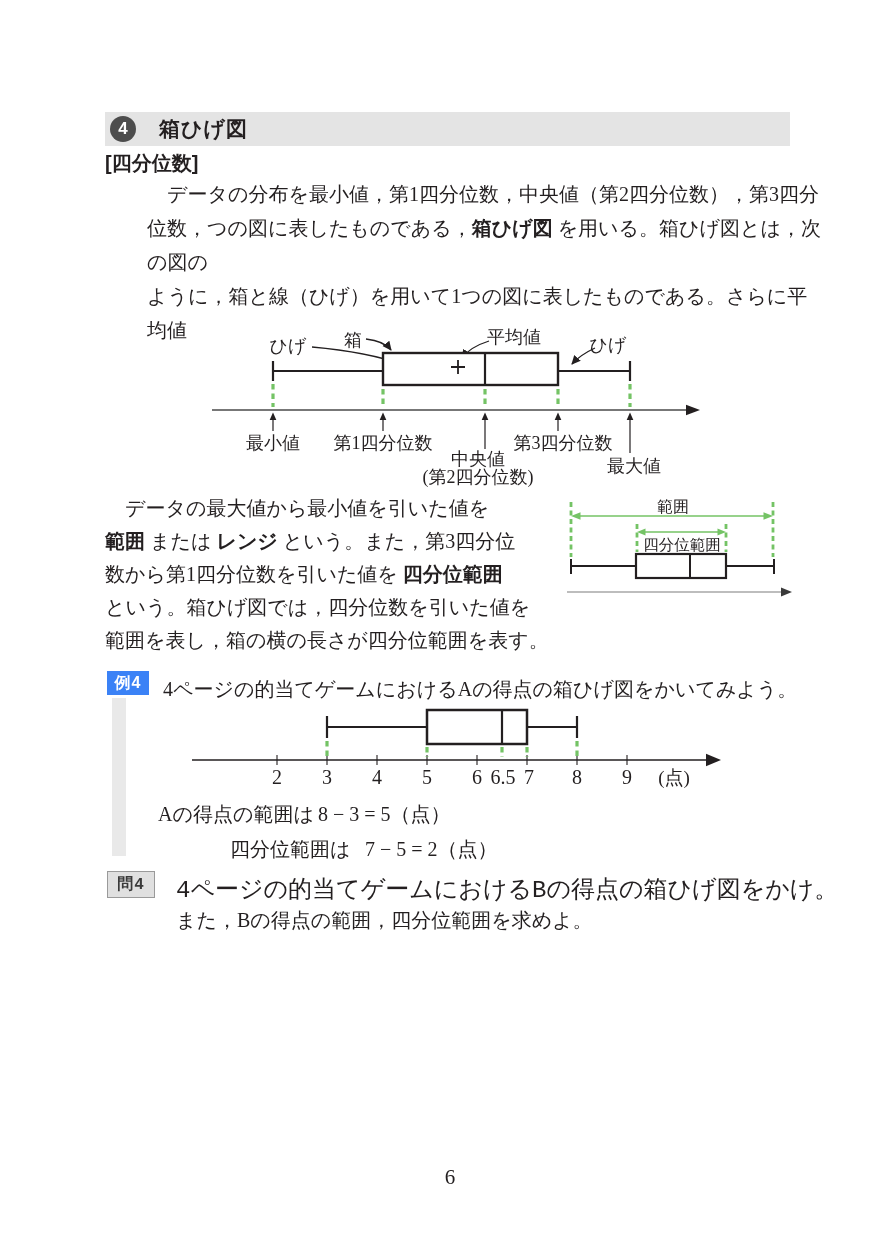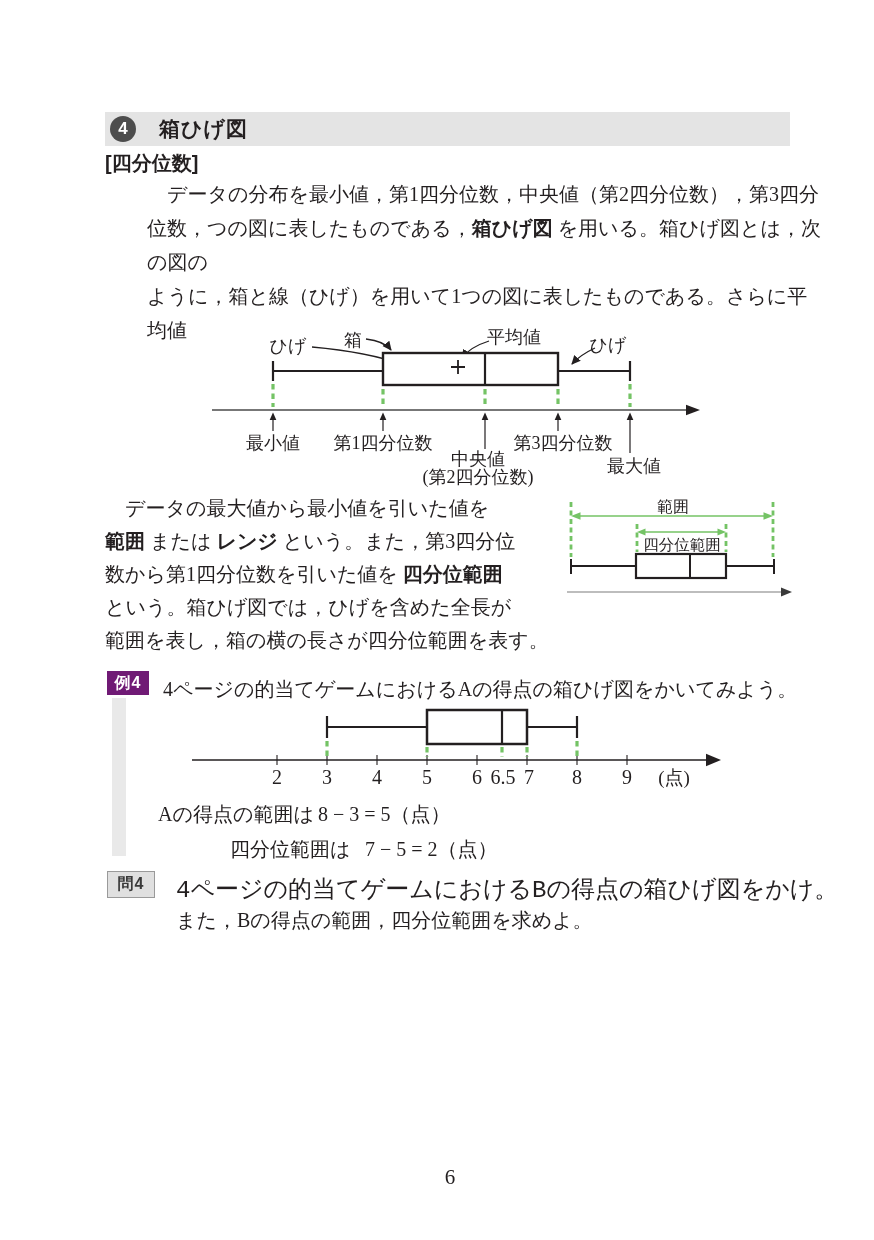--- a/index.html
+++ b/index.html
@@ -10,30 +10,30 @@
   .header-bar{left:105px;top:112px;width:685px;height:34px;background:#e4e4e4;
               display:flex;align-items:center;}
   .header-circle{width:26px;height:26px;border-radius:50%;background:#4d4d4d;color:#fff;
                  margin-left:5px;display:flex;align-items:center;justify-content:center;
                  font-size:17px;font-family:"Liberation Sans","DejaVu Sans",sans-serif;font-weight:bold;}
   .header-title{margin-left:23px;font-size:21px;letter-spacing:1px;}
   .subtitle{left:105px;top:150px;font-size:20px;}
   .intro{left:105px;top:177px;width:676px;font-size:20px;line-height:34px;margin-left:42px;}
   .rangetxt{left:105px;top:492px;width:460px;font-size:20px;line-height:33px;}
   .bold-term{font-family:"Liberation Sans","DejaVu Sans",sans-serif;font-weight:bold;}
-  .ex-badge{left:107px;top:671px;width:42px;height:24px;background:#701a75;color:#ffffff;
+  .ex-badge{left:107px;top:671px;width:42px;height:24px;background:#3b82f6;color:#ffffff;
             font-size:16px;display:flex;align-items:center;justify-content:center;letter-spacing:1px;}
   .ex-strip{left:112px;top:698px;width:14px;height:158px;background:#e9e9e9;}
   .ex-text{left:163px;top:676px;font-size:20px;}
   .formula-label1{left:158px;top:801px;font-size:20px;font-family:Liberation Serif, serif;}
   .formula-expr1{left:318px;top:801px;font-size:20px;}
   .formula-label2{left:230px;top:836px;font-size:20px;text-align:center;}
   .formula-expr2{left:365px;top:836px;font-size:20px;}
   .q-badge{left:107px;top:871px;width:46px;height:25px;background:#e0e0e0;border:1px solid #9a9a9a;
-           color:#3a3a3a;font-size:16px;display:flex;align-items:center;justify-content:center;letter-spacing:1px;}
+           color:#3a3a3a;font-size:16px;display:flex;align-items:center;justify-content:center;letter-spacing:1px;font-family:Liberation Mono, monospace;}
   .q-line1{left:176px;top:873px;font-size:24px;font-family:Liberation Mono, monospace;}
   .q-line2{left:176px;top:907px;font-size:20px;}
   .page-number{left:420px;top:1165px;width:60px;text-align:center;font-size:21px;}
   svg{display:block;}
   svg text{font-family:"Liberation Serif","DejaVu Serif",serif;fill:#231f20;}
 </style>
 </head>
 <body>
 
 <div class="page">
@@ -106,21 +106,21 @@
     <text x="478" y="465" font-size="18" text-anchor="middle">中央値</text>
     <text x="478" y="483" font-size="18" text-anchor="middle">(第2四分位数)</text>
     <text x="563" y="449" font-size="18" text-anchor="middle">第3四分位数</text>
     <text x="634" y="472" font-size="18" text-anchor="middle">最大値</text>
   </svg>
 
   <div class="abs rangetxt">
     <div>　データの最大値から最小値を引いた値を</div>
     <div><span class="bold-term">範囲</span><span> または </span><span class="bold-term">レンジ</span><span> という。また，第3四分位</span></div>
     <div><span>数から第1四分位数を引いた値を </span><span class="bold-term">四分位範囲</span></div>
-    <div>という。箱ひげ図では，ひげを含めた全長が</div>
+    <div>という。箱ひげ図では，四分位数を引いた値を</div>
     <div>範囲を表し，箱の横の長さが四分位範囲を表す。</div>
   </div>
 
   <svg class="abs" style="left:555px;top:490px;" width="258" height="114" viewBox="555 490 258 114">
 
     <path d="M571 502 V557" stroke="#74c365" stroke-width="2.8" stroke-dasharray="5 3.5"></path>
     <path d="M773 502 V557" stroke="#74c365" stroke-width="2.8" stroke-dasharray="5 3.5"></path>
     <path d="M637 524 V552" stroke="#74c365" stroke-width="2.8" stroke-dasharray="5 3.5"></path>
     <path d="M726 524 V552" stroke="#74c365" stroke-width="2.8" stroke-dasharray="5 3.5"></path>
 

